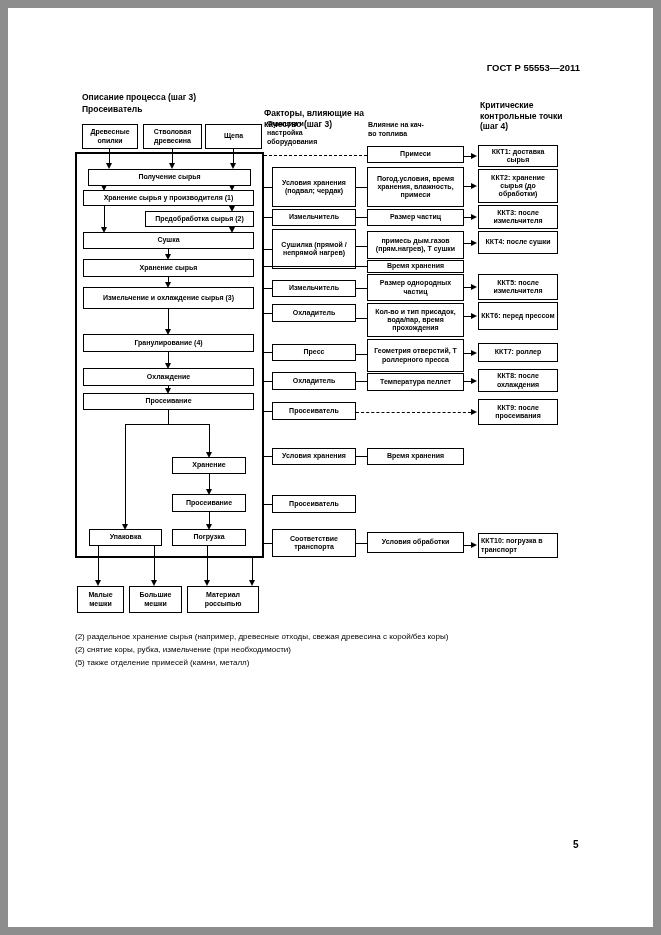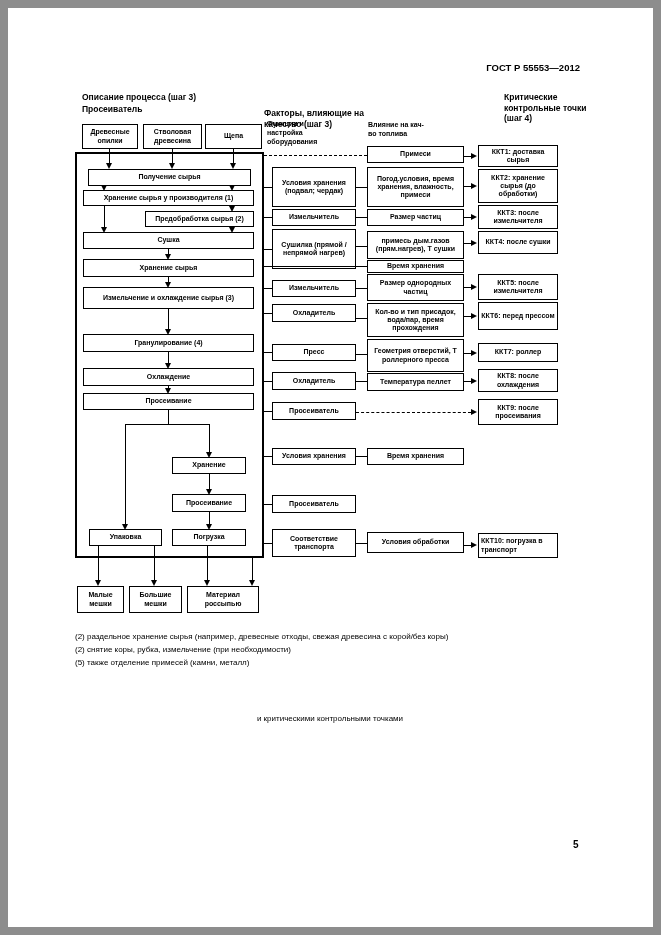--- a/index.html
+++ b/index.html
@@ -24,29 +24,29 @@
   .cap{position:absolute;font-size:8px;text-align:center;}
   .hdr{position:absolute;font-weight:bold;font-size:9.5px;text-align:right;}
   .pgn{position:absolute;font-weight:bold;font-size:10px;}
 </style>
 </head>
 <body>
 
 <div class="screen">
   <div class="paper"></div>
 
-  <div class="hdr" style="left:400px;top:62px;width:180px;">ГОСТ Р 55553—2012</div>
+  <div class="hdr" style="left:400px;top:62px;width:180px;">ГОСТ Р 55553—2011</div>
   <div class="pgn" style="left:573px;top:839px;">5</div>
 
   <div class="ttl" style="left:82px;top:92px;width:200px;">Описание процесса (шаг 3)</div>
   <div class="ttl" style="left:82px;top:104px;width:200px;">Просеиватель</div>
   <div class="ttl" style="left:264px;top:108px;width:128px;">Факторы, влияющие на качество (шаг 3)</div>
   <div class="sub" style="left:267px;top:120px;width:66px;">Функции и настройка оборудования</div>
   <div class="sub" style="left:368px;top:121px;width:62px;">Влияние на кач-во топлива</div>
-  <div class="ttl" style="left:480px;top:92px;width:88px;margin-left:24px;">Критические контрольные точки (шаг 4)</div>
+  <div class="ttl" style="left:480px;top:100px;width:88px;">Критические контрольные точки (шаг 4)</div>
 
   <div class="bx" style="left:82px;top:124px;width:56px;height:25px;">Древесные опилки</div>
   <div class="bx" style="left:143px;top:124px;width:59px;height:25px;">Стволовая древесина</div>
   <div class="bx" style="left:205px;top:124px;width:57px;height:25px;">Щепа</div>
 
   <div class="frame" style="left:75px;top:152px;width:189px;height:406px;"></div>
 
   <div class="bx" style="left:88px;top:169px;width:163px;height:17px;">Получение сырья</div>
   <div class="bx" style="left:83px;top:190px;width:171px;height:16px;">Хранение сырья у производителя (1)</div>
   <div class="bx" style="left:145px;top:211px;width:109px;height:16px;">Предобработка сырья (2)</div>
@@ -97,21 +97,20 @@
   <div class="bx" style="left:478px;top:302px;width:80px;height:28px;">ККТ6: перед прессом</div>
   <div class="bx" style="left:478px;top:343px;width:80px;height:19px;">ККТ7: роллер</div>
   <div class="bx" style="left:478px;top:369px;width:80px;height:23px;">ККТ8: после охлаждения</div>
   <div class="bx" style="left:478px;top:399px;width:80px;height:26px;">ККТ9: после просеивания</div>
   <div class="bx leftal" style="left:478px;top:533px;width:80px;height:25px;">ККТ10: погрузка в транспорт</div>
 
   <div class="fn" style="left:75px;top:632px;">(2)  раздельное хранение сырья (например, древесные отходы, свежая древесина с корой/без коры)</div>
   <div class="fn" style="left:75px;top:645px;">(2)  снятие коры, рубка, измельчение (при необходимости)</div>
   <div class="fn" style="left:75px;top:658px;">(5)  также отделение примесей (камни, металл)</div>
 
-  <div class="cap" style="left:60px;top:714px;width:540px;">и критическими контрольными точками</div>
 
   <div id="wires">
       <div class="hl dash" style="left: 264px; top: 155px; width: 103px;"></div>
       <div class="hl" style="left: 464px; top: 156px; width: 7px;"></div>
       <div class="hl" style="left: 264px; top: 187px; width: 8px;"></div>
       <div class="hl" style="left: 356px; top: 187px; width: 11px;"></div>
       <div class="hl" style="left: 464px; top: 186px; width: 7px;"></div>
       <div class="hl" style="left: 264px; top: 217px; width: 8px;"></div>
       <div class="hl" style="left: 356px; top: 217px; width: 11px;"></div>
       <div class="hl" style="left: 464px; top: 217px; width: 7px;"></div>

